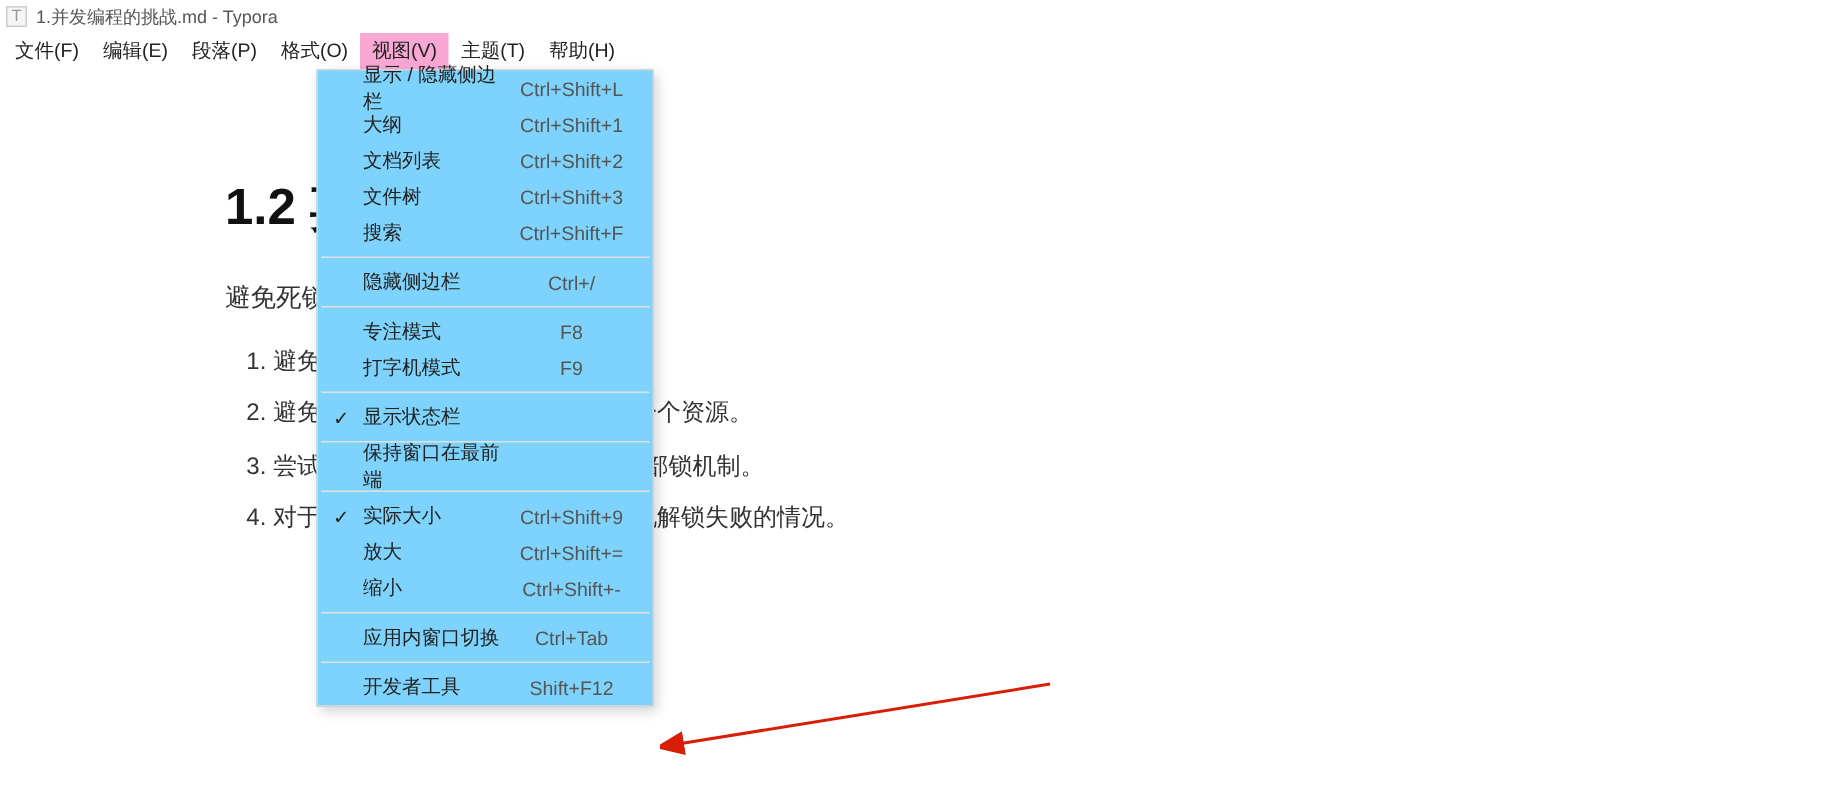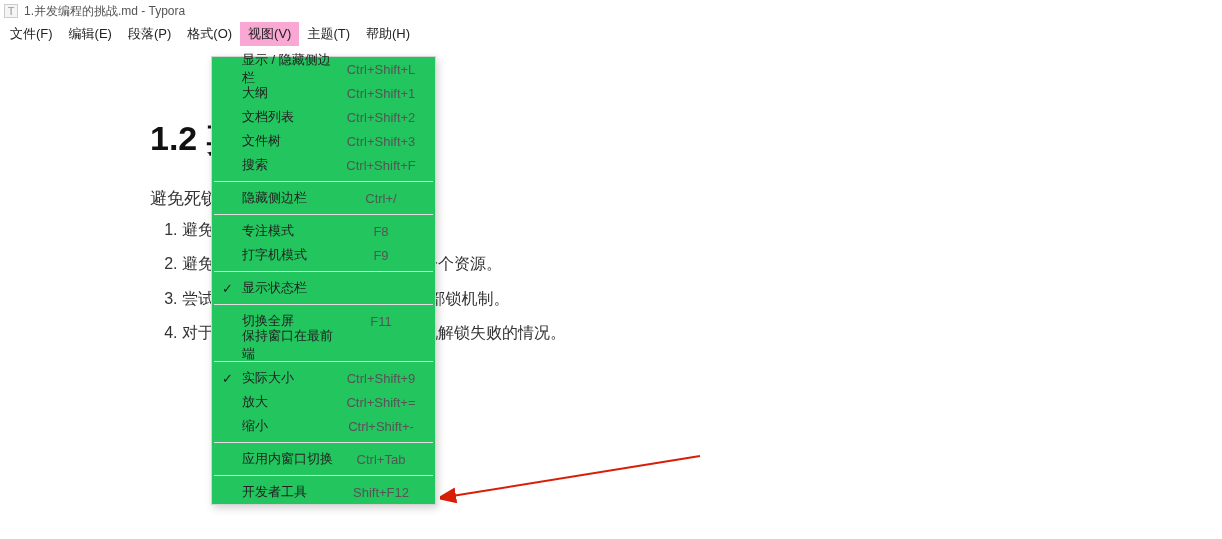--- a/index.html
+++ b/index.html
@@ -52,31 +52,31 @@
       font-size: 16px;
       color: #333;
       line-height: 1.9;
     }
     h2.doc-title {
       font-size: 34px;
       font-weight: 800;
       color: #111;
       margin-bottom: 12px;
     }
-    .subtitle { font-size: 17px; margin-bottom: 0; font-weight: 500; }
+    .subtitle { font-size: 17px; margin-bottom: 12px; font-weight: 500; }
     ol.doc-list { list-style: decimal; padding-left: 32px; }
     ol.doc-list li { margin-bottom: 4px; font-size: 16px; }
     .hl { background: #e4ff55; font-family: monospace; padding: 0 2px; }
     
     .dropdown {
       position: absolute;
       left: 211px;
-      top: 56px;
+      top: 46px;
       width: 225px;
-      background: #22c55e;
+      background: #7dd3fc;
       border: 1px solid #d4d4d4;
       box-shadow: 2px 3px 8px rgba(0,0,0,0.18);
       font-size: 13px;
       z-index: 50;
     }
     .dropdown .dd-item {
       display: flex;
       align-items: center;
       height: 24px;
       padding: 0 14px 0 30px;
@@ -169,24 +169,20 @@
       <span class="dd-short">F9</span>
     </div>
     <div class="dd-sep"></div>
     <div class="dd-item">
       <span class="dd-check">✓</span>
       <span class="dd-label">显示状态栏</span>
       <span class="dd-short"></span>
     </div>
     <div class="dd-sep"></div>
     <div class="dd-item">
-      <span class="dd-label">切换全屏</span>
-      <span class="dd-short">F11</span>
-    </div>
-    <div class="dd-item">
       <span class="dd-label">保持窗口在最前端</span>
       <span class="dd-short"></span>
     </div>
     <div class="dd-sep"></div>
     <div class="dd-item">
       <span class="dd-check">✓</span>
       <span class="dd-label">实际大小</span>
       <span class="dd-short">Ctrl+Shift+9</span>
     </div>
     <div class="dd-item">

